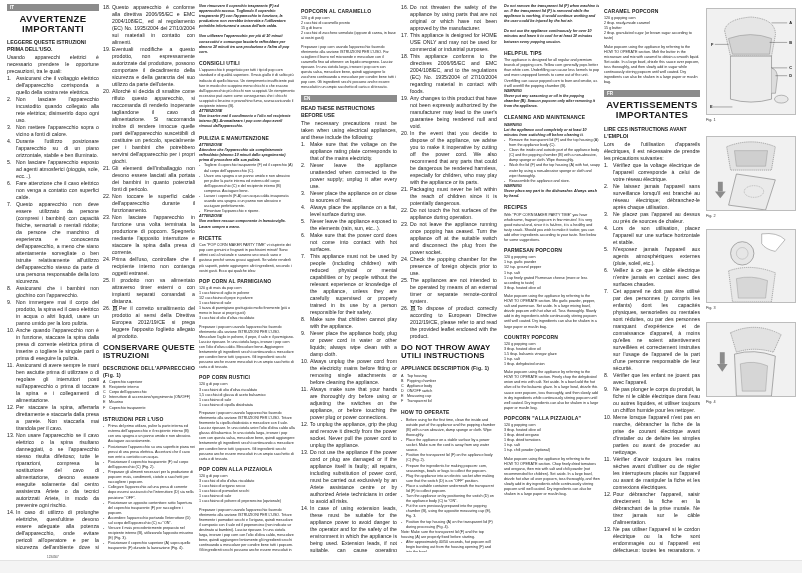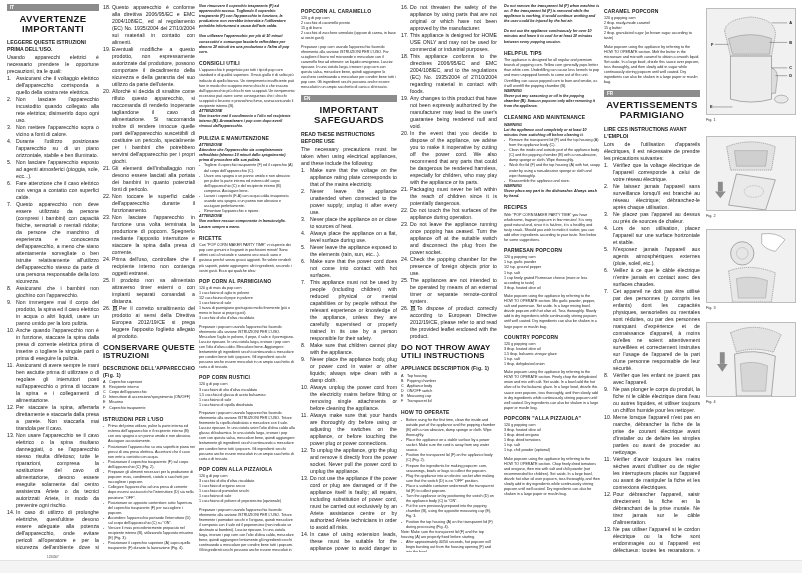--- a/index.html
+++ b/index.html
@@ -299,21 +299,20 @@
           <div>120 g di pop corn</div>
           <div>2 cucchiai di caramello pronto</div>
           <div>15 g di burro</div>
           <div>2 cucchiai di zucchero semolato (oppure di canna, in base ai vostri gusti)</div>
           <div style="height: 3px;"></div>
           <div>Preparare i pop corn usando l'apparecchio facendo riferimento alla sezione ISTRUZIONI PER L'USO. Far sciogliere il burro nel microonde e mescolare con il caramello fino ad ottenere un liquido omogeneo. Lasciar riposare. In una ciotola larga, irrorare i pop corn con questa salsa, mescolare bene, quindi aggiungere lo zucchero continuando a mescolare per condire bene tutti i pop corn. Gli ingredienti secchi possono anche essere mescolati in un ampio sacchetto di carta o di tessuto.</div>
         </div>
       </div>
     <div class="gap"></div>
     <div class="lang-bar">EN</div>
-    <div class="big-title">IMPORTANT SAFEGUARDS</div>
     <div class="lead">READ THESE INSTRUCTIONS BEFORE USE</div>
     <div class="lead-normal">The necessary precautions must be taken when using electrical appliances, and these include the following:</div>
     <div id="en-items-a">
         <div class="item">
           <span class="num">1.</span>
           <span class="txt">Make sure that the voltage on the appliance rating plate corresponds to that of the mains electricity.</span>
         </div>
         <div class="item">
           <span class="num">2.</span>
           <span class="txt">Never leave the appliance unattended when connected to the power supply; unplug it after every use.</span>
@@ -574,21 +573,21 @@
           <div>120 g popping corn</div>
           <div>2 tbsp. ready-made caramel</div>
           <div>15 g butter</div>
           <div>2 tbsp. granulated sugar (or brown sugar according to taste)</div>
           <div style="height: 3px;"></div>
           <div>Make popcorn using the appliance by referring to the HOW TO OPERATE section. Melt the butter in the microwave and mix with caramel to obtain a smooth liquid. Set aside. In a large bowl, drizzle this sauce over popcorn, toss thoroughly, and then slowly add in sugar while continuously stirring popcorn until well coated. Dry ingredients can also be shaken in a large paper or muslin bag.</div>
         </div>
       </div>
     <div class="gap"></div>
     <div class="lang-bar">FR</div>
-    <div class="big-title">AVERTISSEMENTS PARMIGIANO</div>
+    <div class="big-title">AVERTISSEMENTS IMPORTANTES</div>
     <div class="lead">LIRE CES INSTRUCTIONS AVANT L'EMPLOI</div>
     <div class="lead-normal">Lors de l'utilisation d'appareils électriques, il est nécessaire de prendre les précautions suivantes:</div>
     <div id="fr-items">
         <div class="item">
           <span class="num">1.</span>
           <span class="txt">Vérifiez que la voltage électrique de l'appareil corresponde à celui de votre réseau électrique.</span>
         </div>
         <div class="item">
           <span class="num">2.</span>
           <span class="txt">Ne laissez jamais l'appareil sans surveillance lorsqu'il est branché au réseau électrique; débranchez-le après chaque utilisation.</span>

